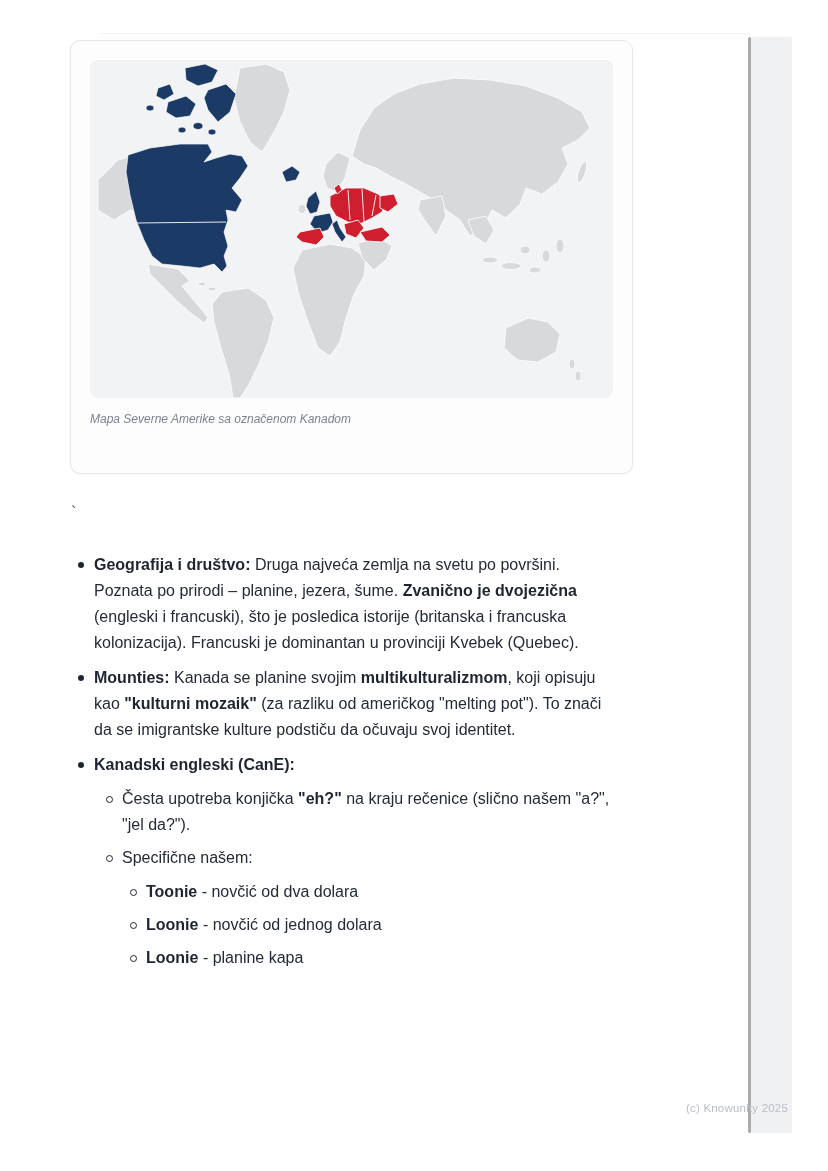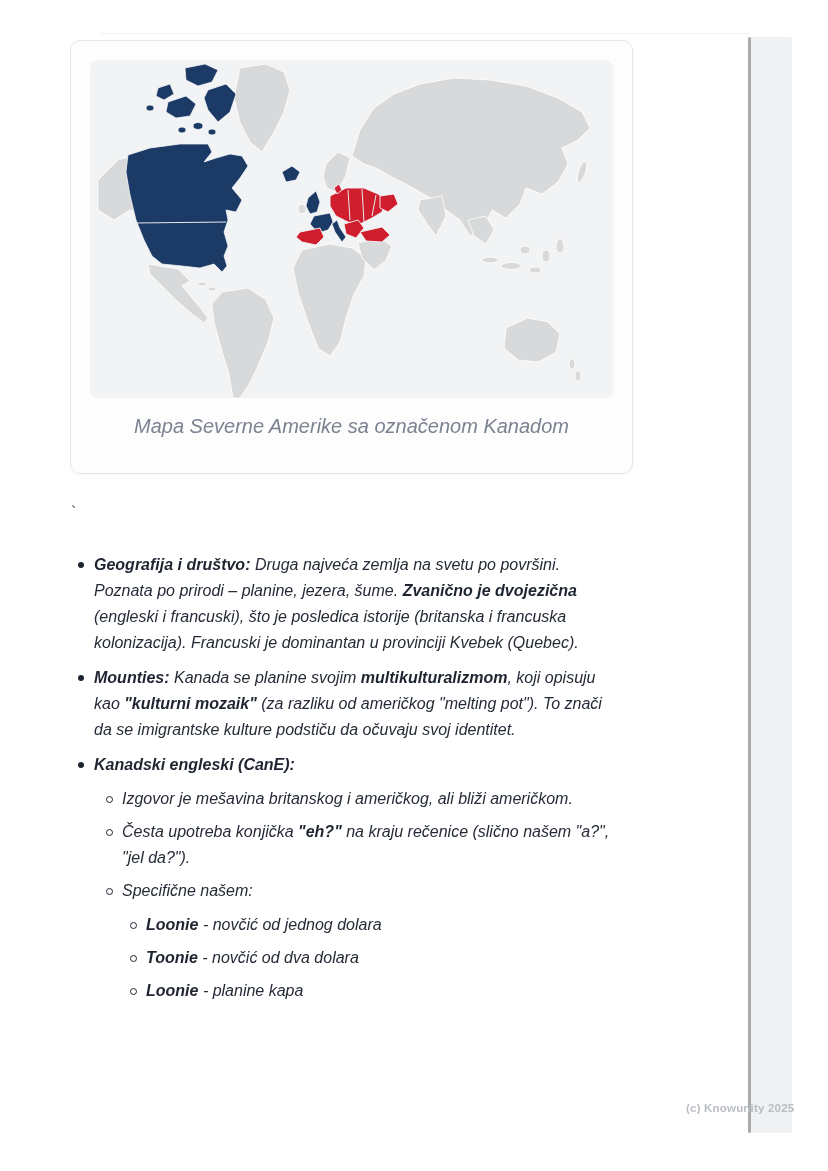--- a/index.html
+++ b/index.html
@@ -20,54 +20,54 @@
   .top-hairline{position:absolute;left:100px;top:33px;width:650px;height:1px;
     background:rgba(120,125,135,0.10);}
 
   
   .figure-card{position:absolute;left:70px;top:40px;width:563px;height:434px;
     background:#fdfdfe;border:1px solid #e4e7ea;border-radius:10px;padding:19px;
     box-shadow:0 1px 2px rgba(20,30,50,0.03);}
   .map-panel{width:523px;height:338px;background:var(--map-background);
     border-radius:8px;overflow:hidden;}
   .map-panel svg{display:block;width:100%;height:100%;}
-  .figure-caption{margin-top:18px;text-align:center;font-style:italic;
-    font-size:20px;line-height:20px;color:var(--muted-color);}
+  .figure-caption{margin-top:11px;font-style:italic;
+    font-size:12px;line-height:20px;color:var(--muted-color);}
 
   .land path,.land ellipse,.land circle{fill:var(--map-land);stroke:#fff;stroke-width:0.8;stroke-linejoin:round;}
   .hl1 path,.hl1 ellipse{fill:var(--map-primary);stroke:#fdfdfe;stroke-width:0.7;stroke-linejoin:round;}
   .hl2 path,.hl2 ellipse{fill:var(--map-secondary);stroke:#f6f7f8;stroke-width:0.9;stroke-linejoin:round;}
 
   
   .stray{position:absolute;left:71px;top:504px;font-size:16px;color:#4a505a;}
 
   
   .notes{position:absolute;left:70px;top:552px;width:546px;font-size:16px;
-    line-height:26px;color:var(--text-color);font-style:italic;}
+    line-height:26px;color:var(--text-color);}
   .notes b{font-weight:700;color:#1e2530;}
   ul{list-style:none;}
   ul.lvl1{padding-left:24px;}
   ul.lvl2{padding-left:28px;margin-top:8px;}
   ul.lvl3{padding-left:24px;margin-top:8px;}
   li{position:relative;margin-bottom:9px;}
   ul.lvl2 li,ul.lvl3 li{margin-bottom:7px;}
   ul.lvl1 > li::before{content:"";position:absolute;left:-16px;top:10px;width:6px;height:6px;
     border-radius:50%;background:#1e2530;}
   ul.lvl2 > li::before,ul.lvl3 > li::before{content:"";position:absolute;left:-16px;top:9.5px;
     width:5px;height:5px;border-radius:50%;border:1.4px solid #1e2530;background:transparent;}
 
   
   .scroll-strip{position:absolute;left:751px;top:37px;width:41px;height:1096px;
     background:#f0f1f3;border-radius:2px 2px 2px 2px;z-index:1;}
   .scroll-strip .thumb-line{position:absolute;left:-3px;top:0;width:3px;height:100%;
     background:#ababaf;border-radius:2px;}
 
   
   .watermark{position:absolute;left:686px;top:1102px;font-size:11.5px;
-    color:var(--watermark-color);z-index:2;letter-spacing:0.2px;font-weight:bold;}
+    color:var(--watermark-color);z-index:2;letter-spacing:0.2px;}
 </style>
 </head>
 <body>
 
 <div class="page">
 
   <div class="top-hairline"></div>
 
   <div class="figure-card">
     <div class="map-panel">
@@ -171,33 +171,30 @@
       <li>
         <span><b>Geografija i društvo:</b><span> Druga najveća zemlja na svetu po površini. Poznata po prirodi – planine, jezera, šume. </span><b>Zvanično je dvojezična</b><span> (engleski i francuski), što je posledica istorije (britanska i francuska kolonizacija). Francuski je dominantan u provinciji Kvebek (Quebec).</span></span>
       </li>
       <li>
         <span><b>Mounties:</b><span> Kanada se planine svojim </span><b>multikulturalizmom</b><span>, koji opisuju kao </span><b>"kulturni mozaik"</b><span> (za razliku od američkog "melting pot"). To znači da se imigrantske kulture podstiču da očuvaju svoj identitet.</span></span>
       </li>
       <li>
         <span><b>Kanadski engleski (CanE):</b></span>
         <ul class="lvl2">
           <li>
-            <span><span>Izgovor je mešavina britanskog i američkog, ali bliži američkom.</span></span>
-          </li>
-          <li>
             <span><span>Česta upotreba konjička </span><b>"eh?"</b><span> na kraju rečenice (slično našem "a?", "jel da?").</span></span>
           </li>
           <li>
             <span><span>Specifične našem:</span></span>
             <ul class="lvl3">
               <li>
-                <span><b>Loonie</b><span> - novčić od jednog dolara</span></span>
+                <span><b>Toonie</b><span> - novčić od dva dolara</span></span>
               </li>
               <li>
-                <span><b>Toonie</b><span> - novčić od dva dolara</span></span>
+                <span><b>Loonie</b><span> - novčić od jednog dolara</span></span>
               </li>
               <li>
                 <span><b>Loonie</b><span> - planine kapa</span></span>
               </li>
             </ul>
           </li>
         </ul>
       </li>
     </ul>
   </div>

